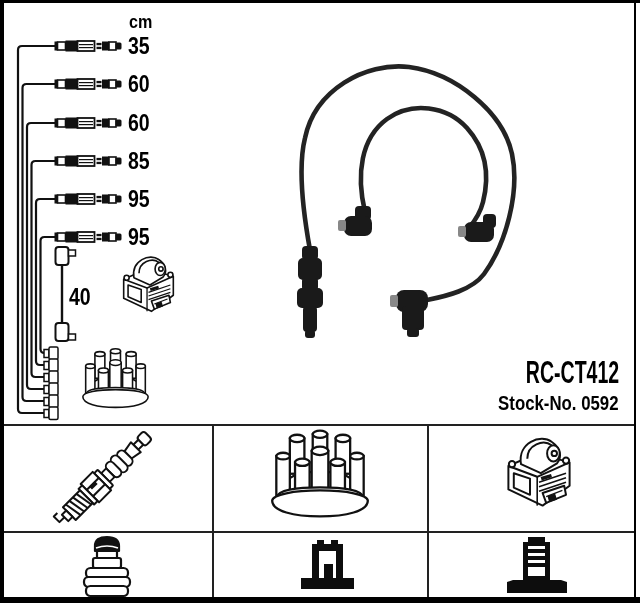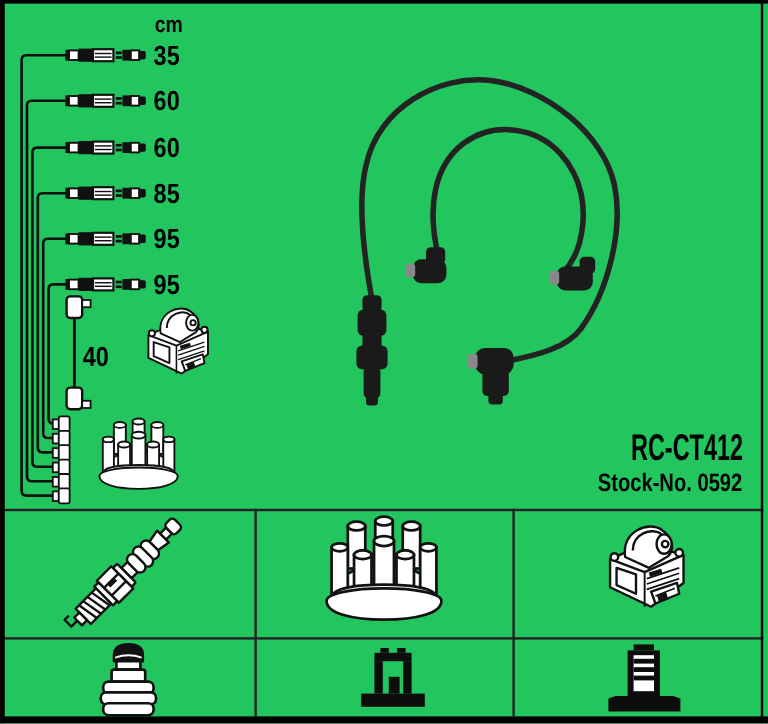--- a/index.html
+++ b/index.html
@@ -1,17 +1,17 @@
 <!DOCTYPE html>
 <html><head>
 <meta charset="utf-8">
 <style>
   html,body{margin:0;padding:0;background:#888;}
   .stage{
-    position:relative;width:640px;height:603px;background:#22c55e;
+    position:relative;width:640px;height:603px;background:#ffffff;
     font-family:"Liberation Sans",sans-serif;color:#000;overflow:hidden;
   }
   .stage svg.art{position:absolute;left:0;top:0;z-index:1;}
   .txt{position:absolute;z-index:2;font-weight:bold;white-space:nowrap;}
   .unit{font-size:19px;transform:scaleX(.85);transform-origin:0 50%;}
   .num{font-size:23px;line-height:26px;transform:scaleX(.85);transform-origin:0 50%;}
   .partno{font-size:31px;line-height:32px;transform:scaleX(.63);transform-origin:100% 50%;}
   .stockno{font-size:21px;line-height:22px;transform:scaleX(.80);transform-origin:100% 50%;}
   .right-align{right:21px;text-align:right;}
 </style>

